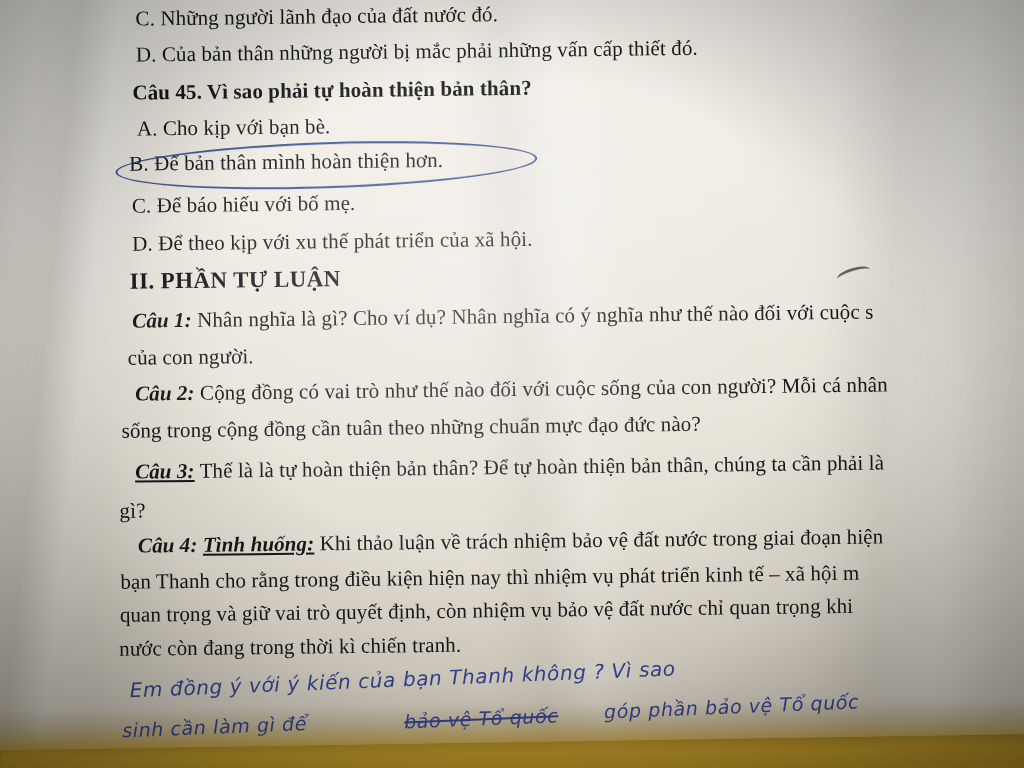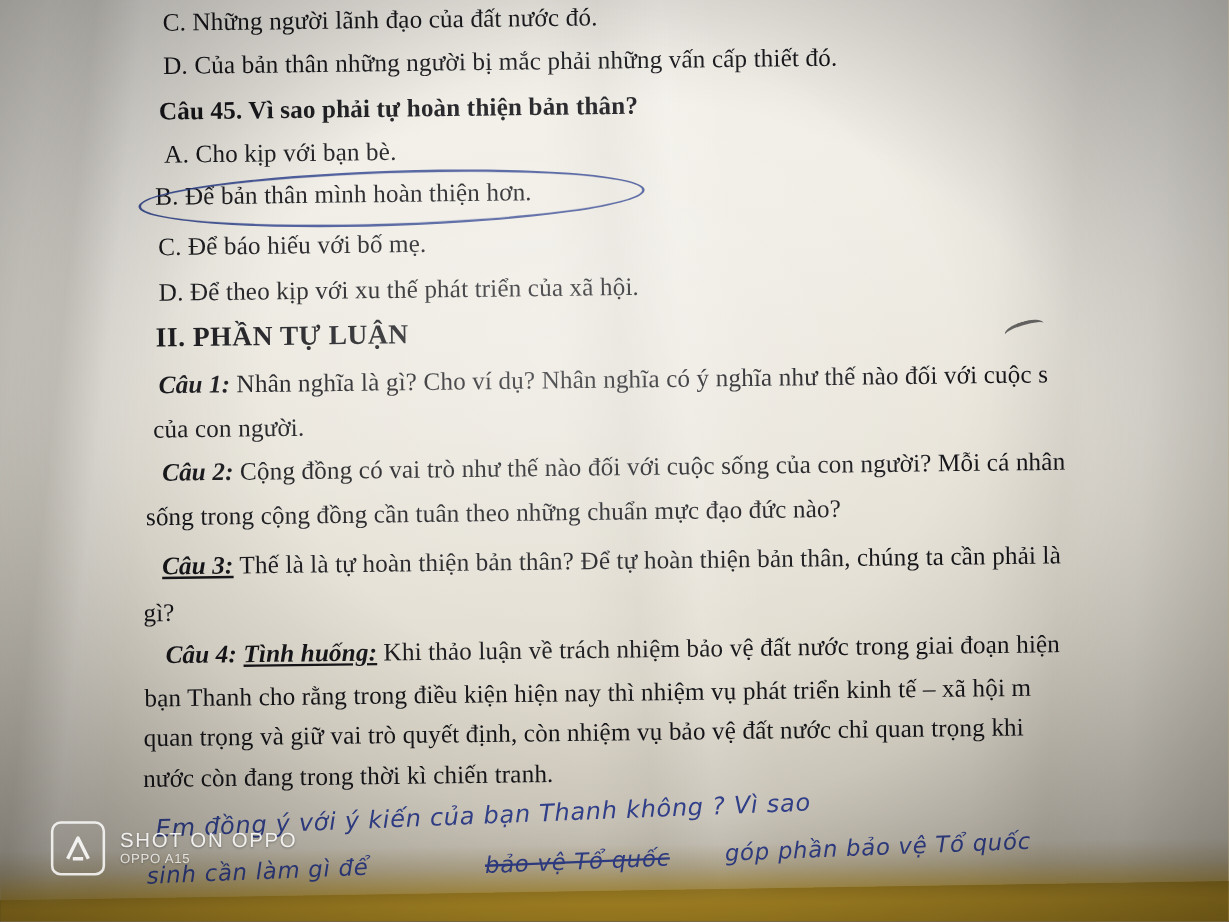--- a/index.html
+++ b/index.html
@@ -194,25 +194,14 @@
 
     <div class="hand" style="left:126px; top:666px;">Em đồng ý với ý kiến của bạn Thanh không ? Vì sao</div>
     <div class="hand" style="left:118px; top:712px; font-size:19px;">sinh cần làm gì để</div>
     <div class="hand strike" style="left:400px; top:707px; font-size:19px;">bảo vệ Tổ quốc</div>
     <div class="hand" style="left:600px; top:698px; font-size:19px;">góp phần bảo vệ Tổ quốc</div>
   </div>
 
   <div class="vignette"></div>
   <div class="desk-shadow"></div>
 
-  <div class="watermark">
-    <svg class="wm-logo" viewBox="0 0 64 64">
-      <rect x="2" y="2" width="60" height="60" rx="10" fill="none" stroke="rgba(255,255,255,0.9)" stroke-width="3"></rect>
-      <path d="M20 44 L32 20 L44 44" fill="none" stroke="rgba(255,255,255,0.95)" stroke-width="4" stroke-linejoin="round"></path>
-      <path d="M26 44 L38 44" fill="none" stroke="rgba(255,255,255,0.95)" stroke-width="4"></path>
-    </svg>
-    <div class="wm-lines">
-      <div class="wm-title">SHOT ON OPPO</div>
-      <div class="wm-sub">OPPO A15</div>
-    </div>
-  </div>
 
 </div>
 
 </body></html>

